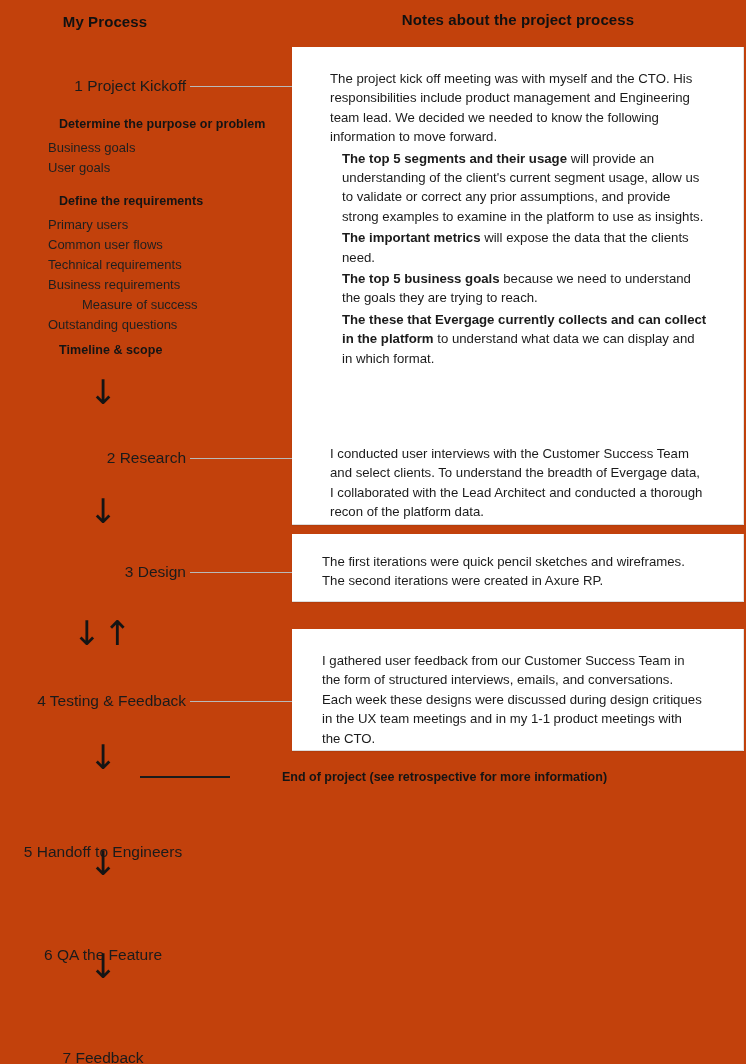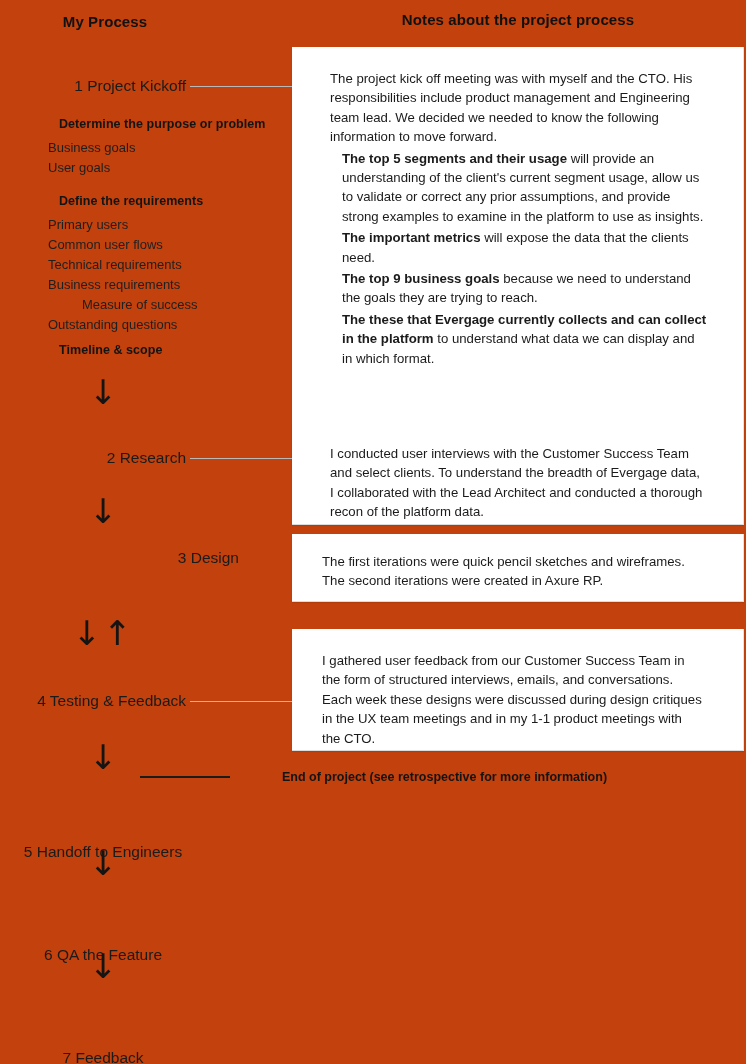--- a/index.html
+++ b/index.html
@@ -163,21 +163,21 @@
 
     <div class="arrow" style="top:375px;">↓</div>
 
     <div class="step-row" style="top:448px;">
       <div class="step-label">2 Research</div>
       <div class="connector"></div>
     </div>
 
     <div class="arrow" style="top:494px;">↓</div>
 
-    <div class="step-row" style="top:548px;flex-direction:column;">
+    <div class="step-row" style="top:562px;">
       <div class="step-label">3 Design</div>
       <div class="connector"></div>
     </div>
 
     <div class="arrow pair" style="top:616px;">↓↑</div>
 
     <div class="step-row" style="top:691px;">
       <div class="step-label">4 Testing &amp; Feedback</div>
       <div class="connector"></div>
     </div>
@@ -216,21 +216,21 @@
 
       <p class="note-p indent">
         <b>The top 5 segments and their usage</b><span> will provide an understanding of the client's current segment usage, allow us to validate or correct any prior assumptions, and provide strong examples to examine in the platform to use as insights.</span>
       </p>
 
       <p class="note-p indent">
         <b>The important metrics</b><span> will expose the data that the clients need.</span>
       </p>
 
       <p class="note-p indent">
-        <b>The top 9 business goals</b><span> because we need to understand the goals they are trying to reach.</span>
+        <b>The top 5 business goals</b><span> because we need to understand the goals they are trying to reach.</span>
       </p>
 
       <p class="note-p indent">
         <b>The these that Evergage currently collects and can collect in the platform</b><span> to understand what data we can display and in which format.</span>
       </p>
     </div>
   </div>
 
   <div class="note-card" style="top:424px; height:101px;">
     <div class="note-inner" style="padding:20px 40px 18px 38px;">

